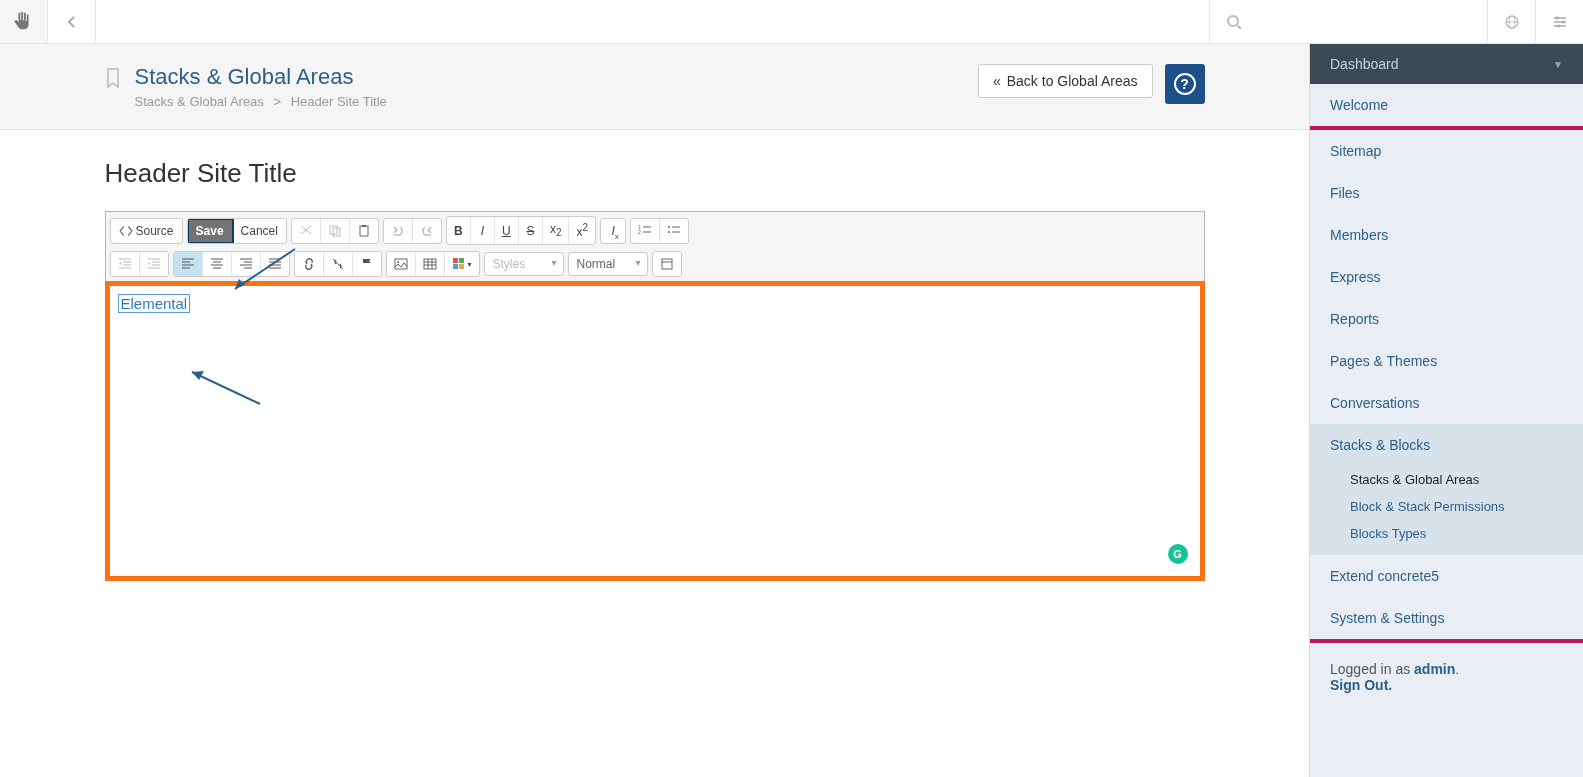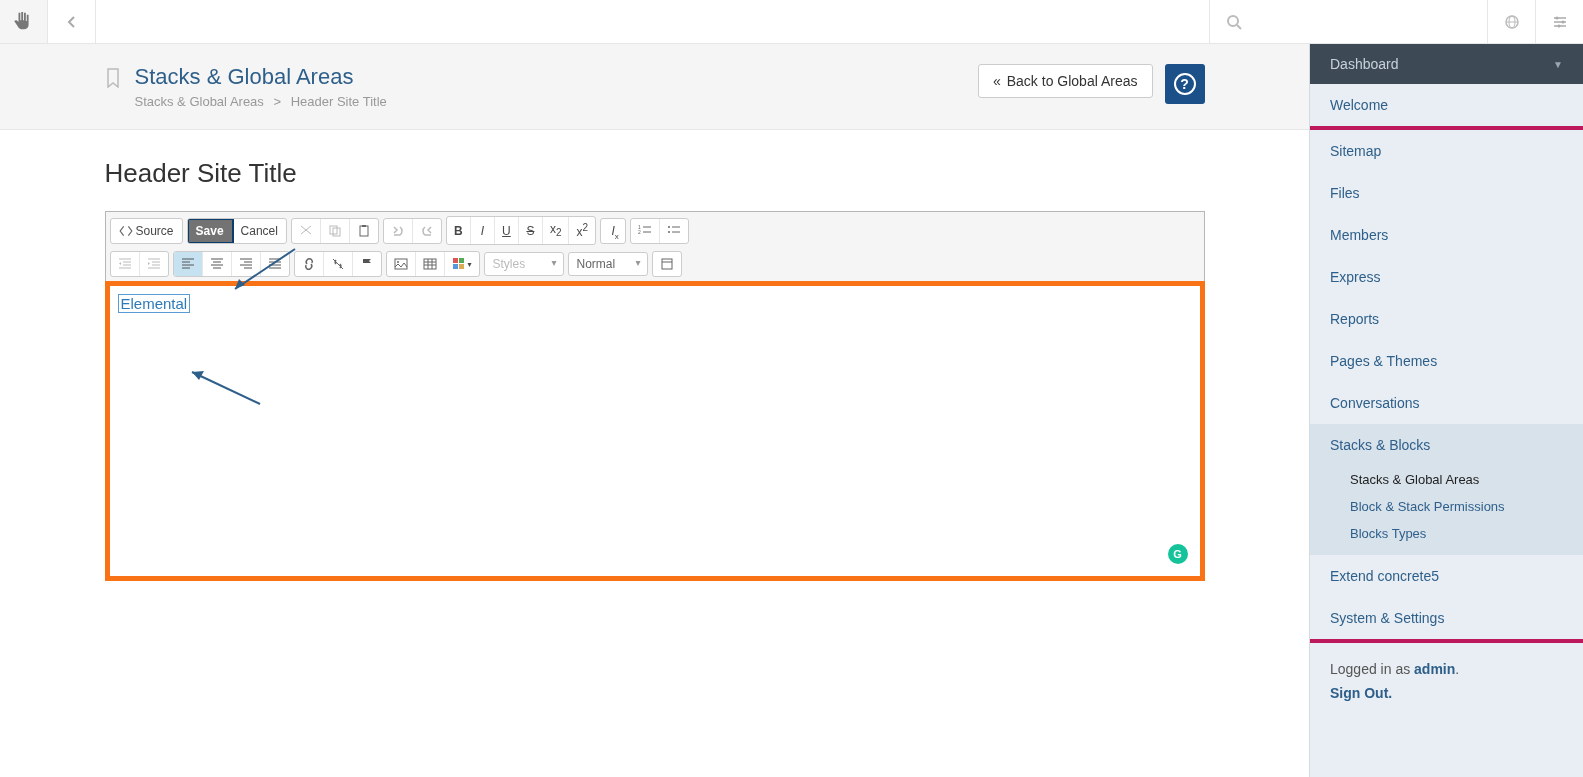--- a/index.html
+++ b/index.html
@@ -68,21 +68,21 @@
 .sb-header .tri{font-size:10px;color:#9aa7b3}
 .sb-sect{border-bottom:4px solid #be185d}
 .sb-link{display:block;padding:13px 20px;color:#2e5f8a;font-size:14px;text-decoration:none;cursor:pointer}
 .sb-active{background:#d8e2eb}
 .sb-active>.sb-link{color:#2e5f8a}
 .sb-sub{padding-bottom:8px}
 .sb-sub .sb-link{padding:6px 20px 6px 40px;font-size:13px}
 .sb-sub .sb-link.cur{color:#222}
 .sb-footer{padding:18px 20px;font-size:14px;color:#555}
 .sb-footer a{color:#2e5f8a;font-weight:bold;text-decoration:none}
-.sb-signout{color:#2e5f8a;font-weight:bold;margin-top:8px;display:inline-block;cursor:pointer}
+.sb-signout{color:#2e5f8a;font-weight:bold;display:inline-block;cursor:pointer}
 </style>
 </head>
 <body>
 
 <div class="topbar">
   <div class="logo">
     <svg viewBox="0 0 24 24">
         <path fill="#777" d="M6 2h2v8h1V1h2v9h1V2h2v9h1V4h2v11c0 3-2 5-5 5h-2c-2 0-3-1-4-2l-4-6c-1-1 0-2 1-2s1 0 2 1l1 1V4h0V2z"></path>
       </svg>
   </div>

